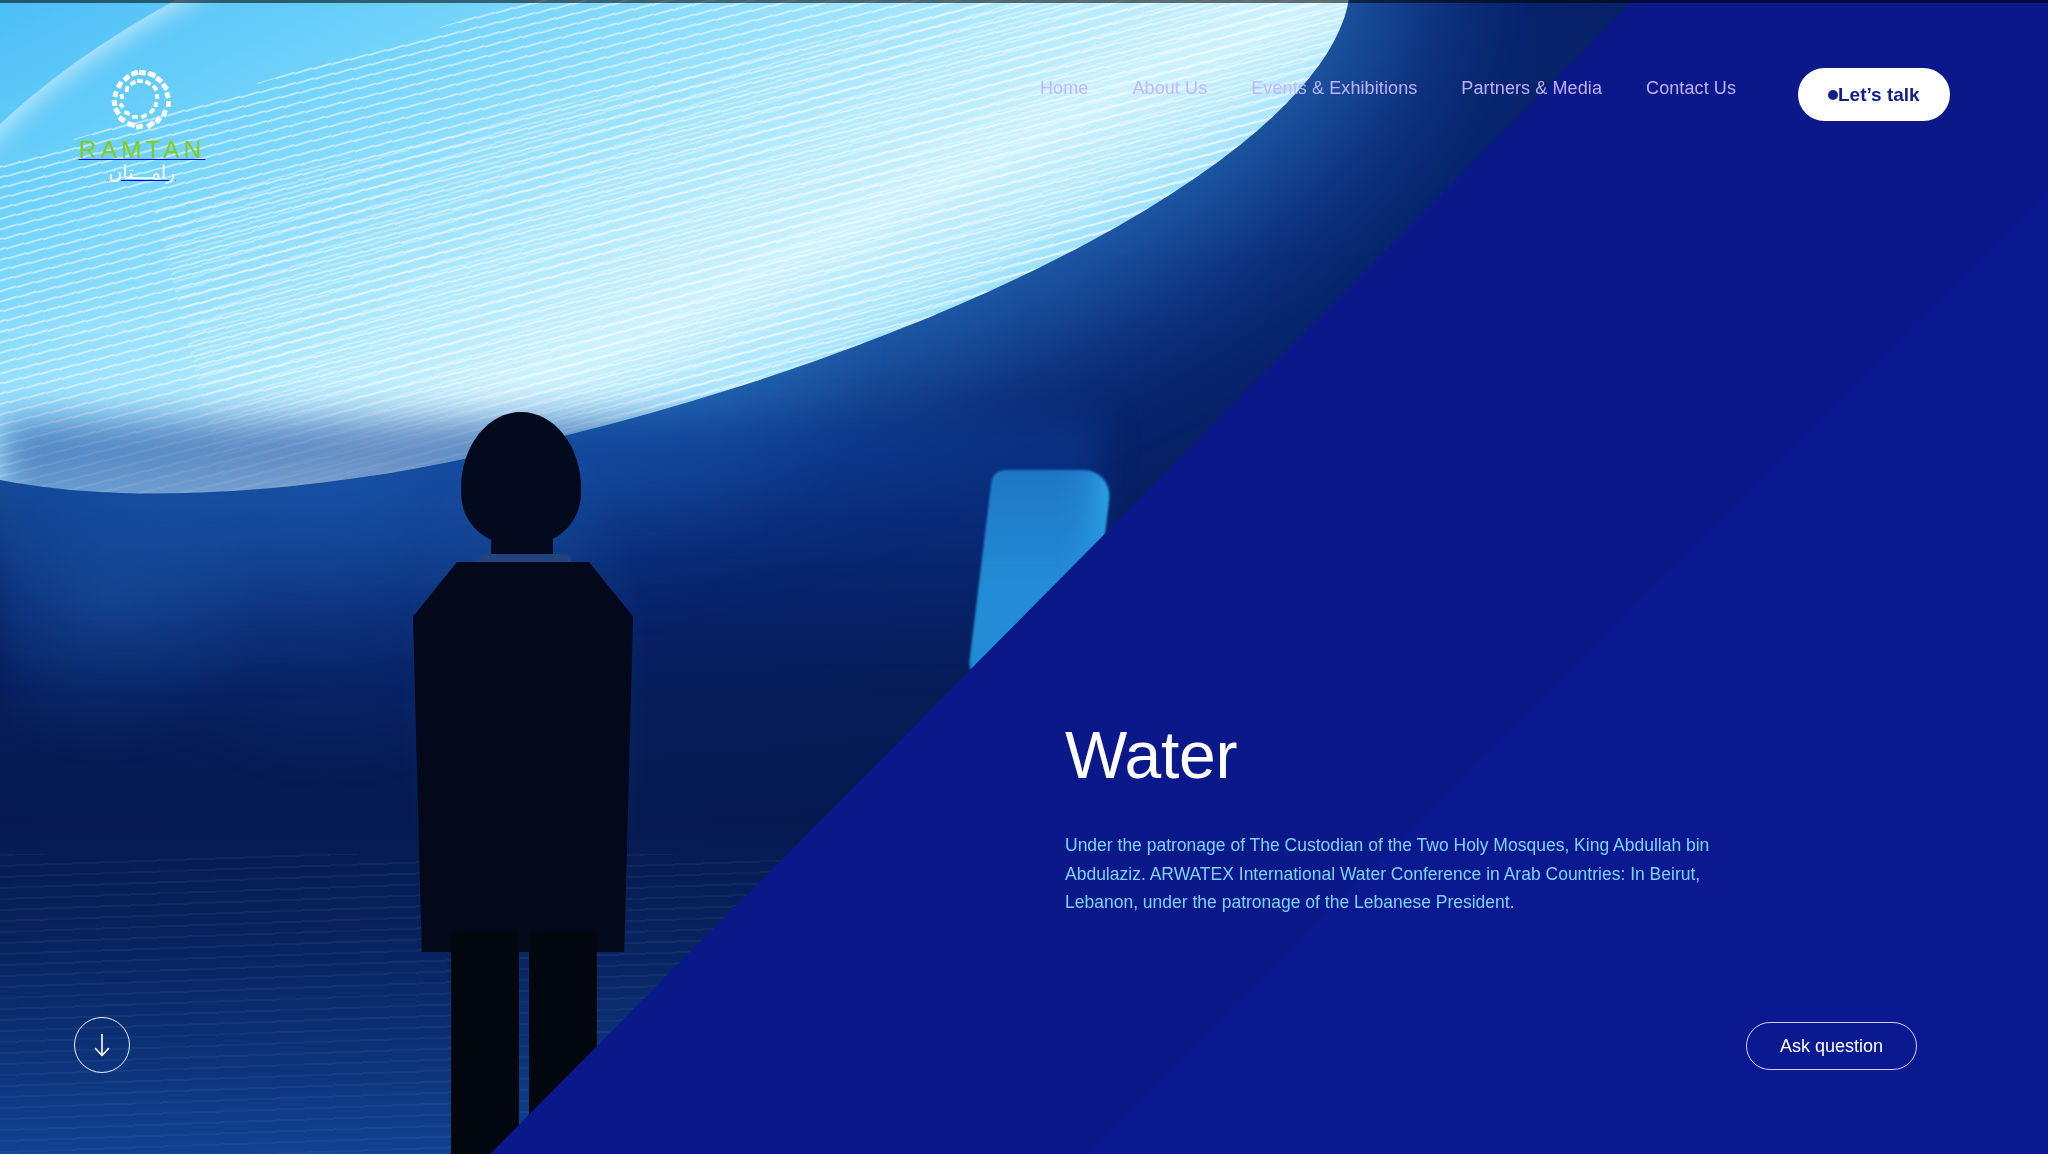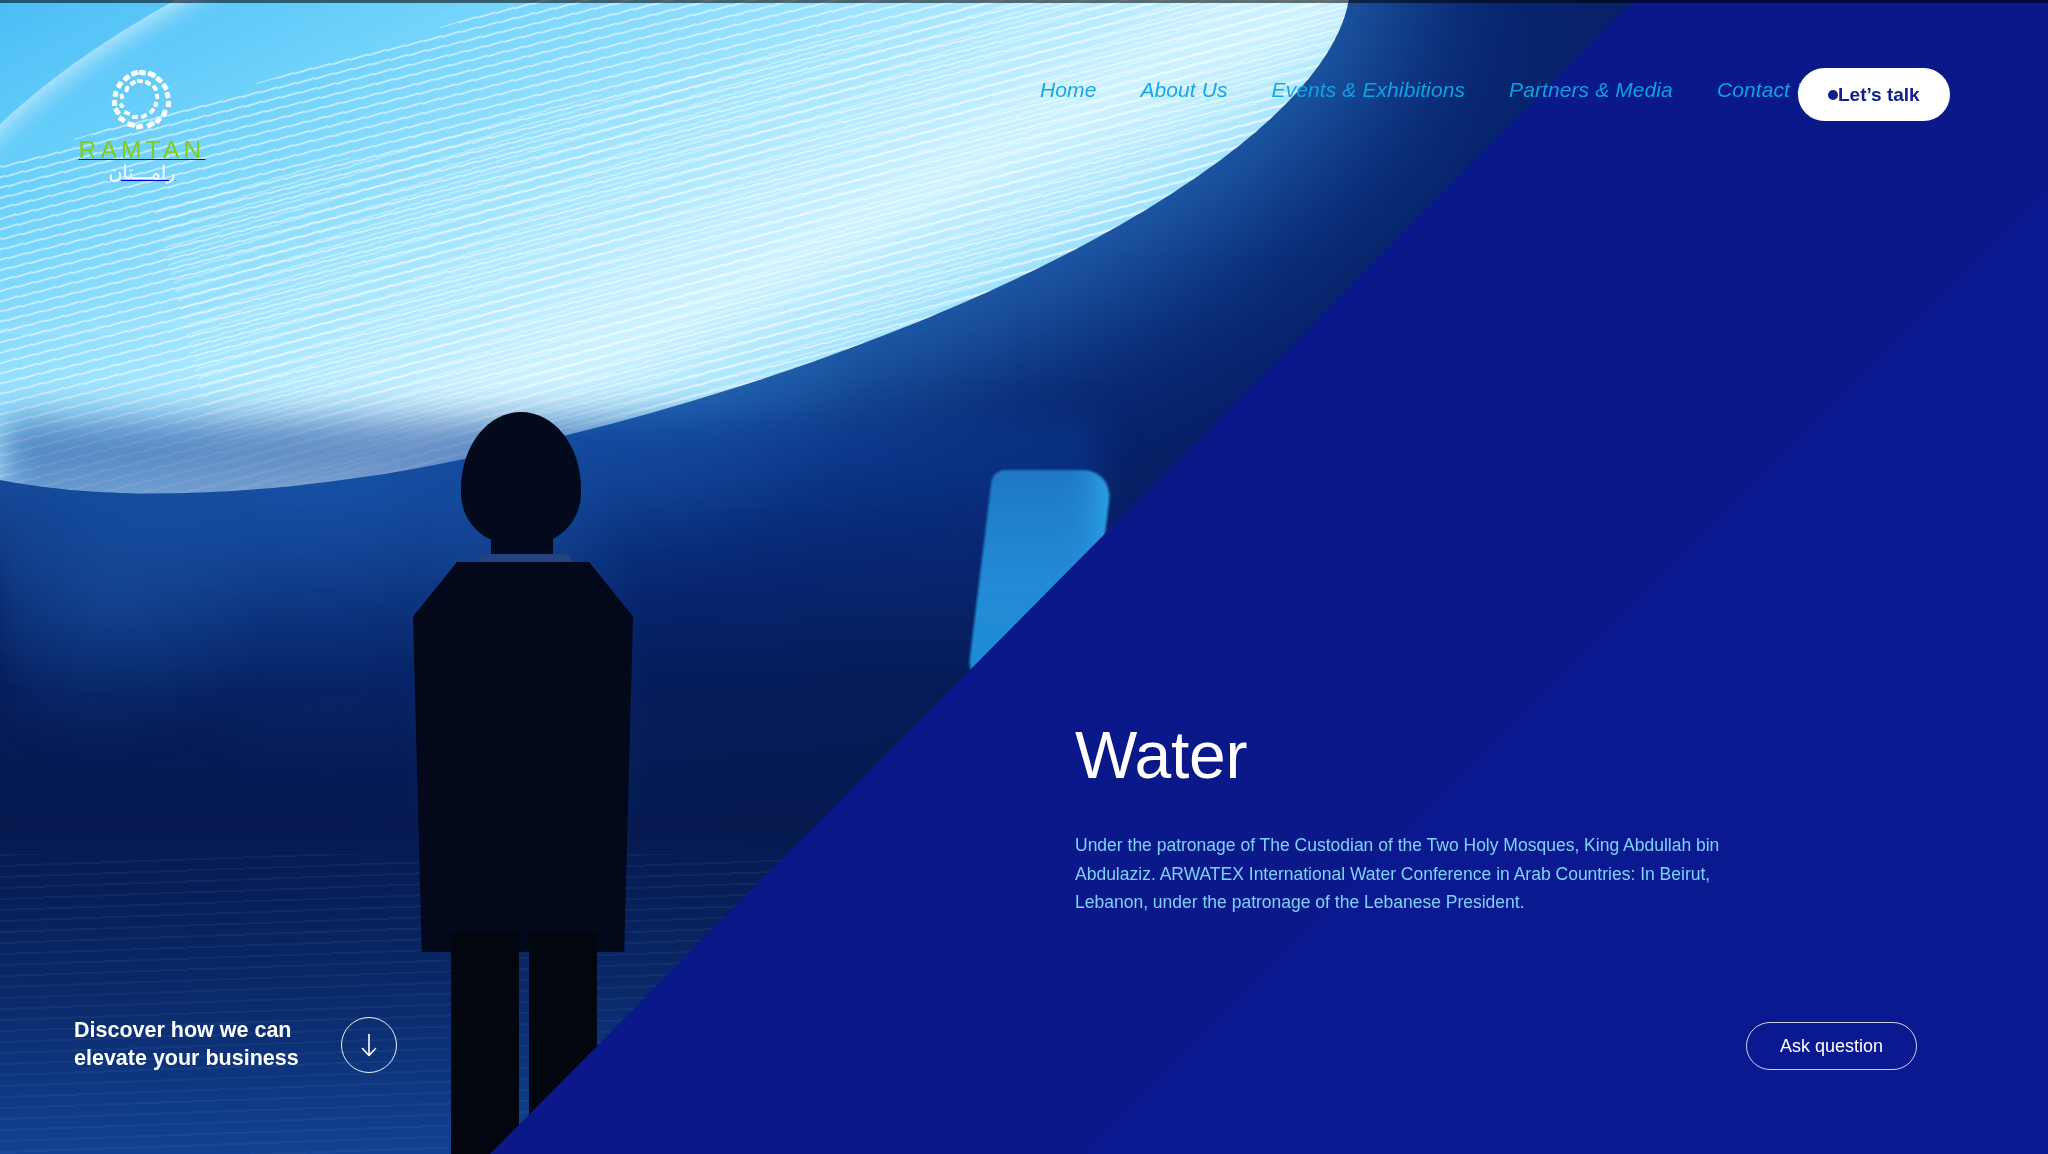--- a/index.html
+++ b/index.html
@@ -172,36 +172,36 @@
   .logo-ar{
     font-size:19px; color:#ffffff; margin-top:3px; line-height:1;
     direction:rtl; letter-spacing:0px;
   }
 
   .nav{
     position:absolute; left:1040px; top:78px;
     display:flex; align-items:center; gap:44px;
   }
   .nav a{
-    color:#0ea5e9; text-decoration:none; font-size:21px; letter-spacing:.1px;
-    white-space:nowrap; opacity:.97;font-style:italic;
+    color:#c4b5fd; text-decoration:none; font-size:18px; letter-spacing:.1px;
+    white-space:nowrap; opacity:.97;
   }
 
   .lets-talk{
     position:absolute; left:1798px; top:68px;
     height:53px; padding:0 30px;
     display:flex; align-items:center; 
     background:#ffffff; border:none; border-radius:30px;
     color:#112089; font-size:19px; font-weight:700; cursor:pointer;
     font-family:"Liberation Sans", sans-serif;
   }
   .dot{ width:10px; height:10px; border-radius:50%; background:#112089; display:block; }
 
   
-  .hero{ position:absolute; left:1065px; top:722px; width:720px;margin-left:10px; }
+  .hero{ position:absolute; left:1065px; top:722px; width:720px; }
   .hero h1{
     font-size:66px; font-weight:400; color:#ffffff; line-height:1.02;
     letter-spacing:-.3px; margin-bottom:42px;
   }
   .hero p{
     font-size:17.5px; line-height:1.62; color:#7dd3fc; font-weight:400;
     max-width:712px;
   }
 
   
@@ -331,22 +331,20 @@
       <span>Let’s talk</span>
     </button>
   </header>
 
   <section class="hero">
     <h1>Water</h1>
     <p>Under the patronage of The Custodian of the Two Holy Mosques, King Abdullah bin Abdulaziz. ARWATEX International Water Conference in Arab Countries: In Beirut, Lebanon, under the patronage of the Lebanese President.</p>
   </section>
 
   <div class="discover">
-    <div class="discover-text">Discover how we can
-elevate your business</div>
     <button class="scroll-btn">
       <svg width="22" height="28" viewBox="0 0 22 28" aria-hidden="true">
         <path d="M11 3 L11 24" stroke="#ffffff" stroke-width="1.6" fill="none"></path>
         <path d="M4.5 17.5 L11 24.5 L17.5 17.5" stroke="#ffffff" stroke-width="1.6" fill="none" stroke-linecap="round" stroke-linejoin="round"></path>
       </svg>
     </button>
   </div>
 
   <button class="ask">
     <span>Ask question</span>

